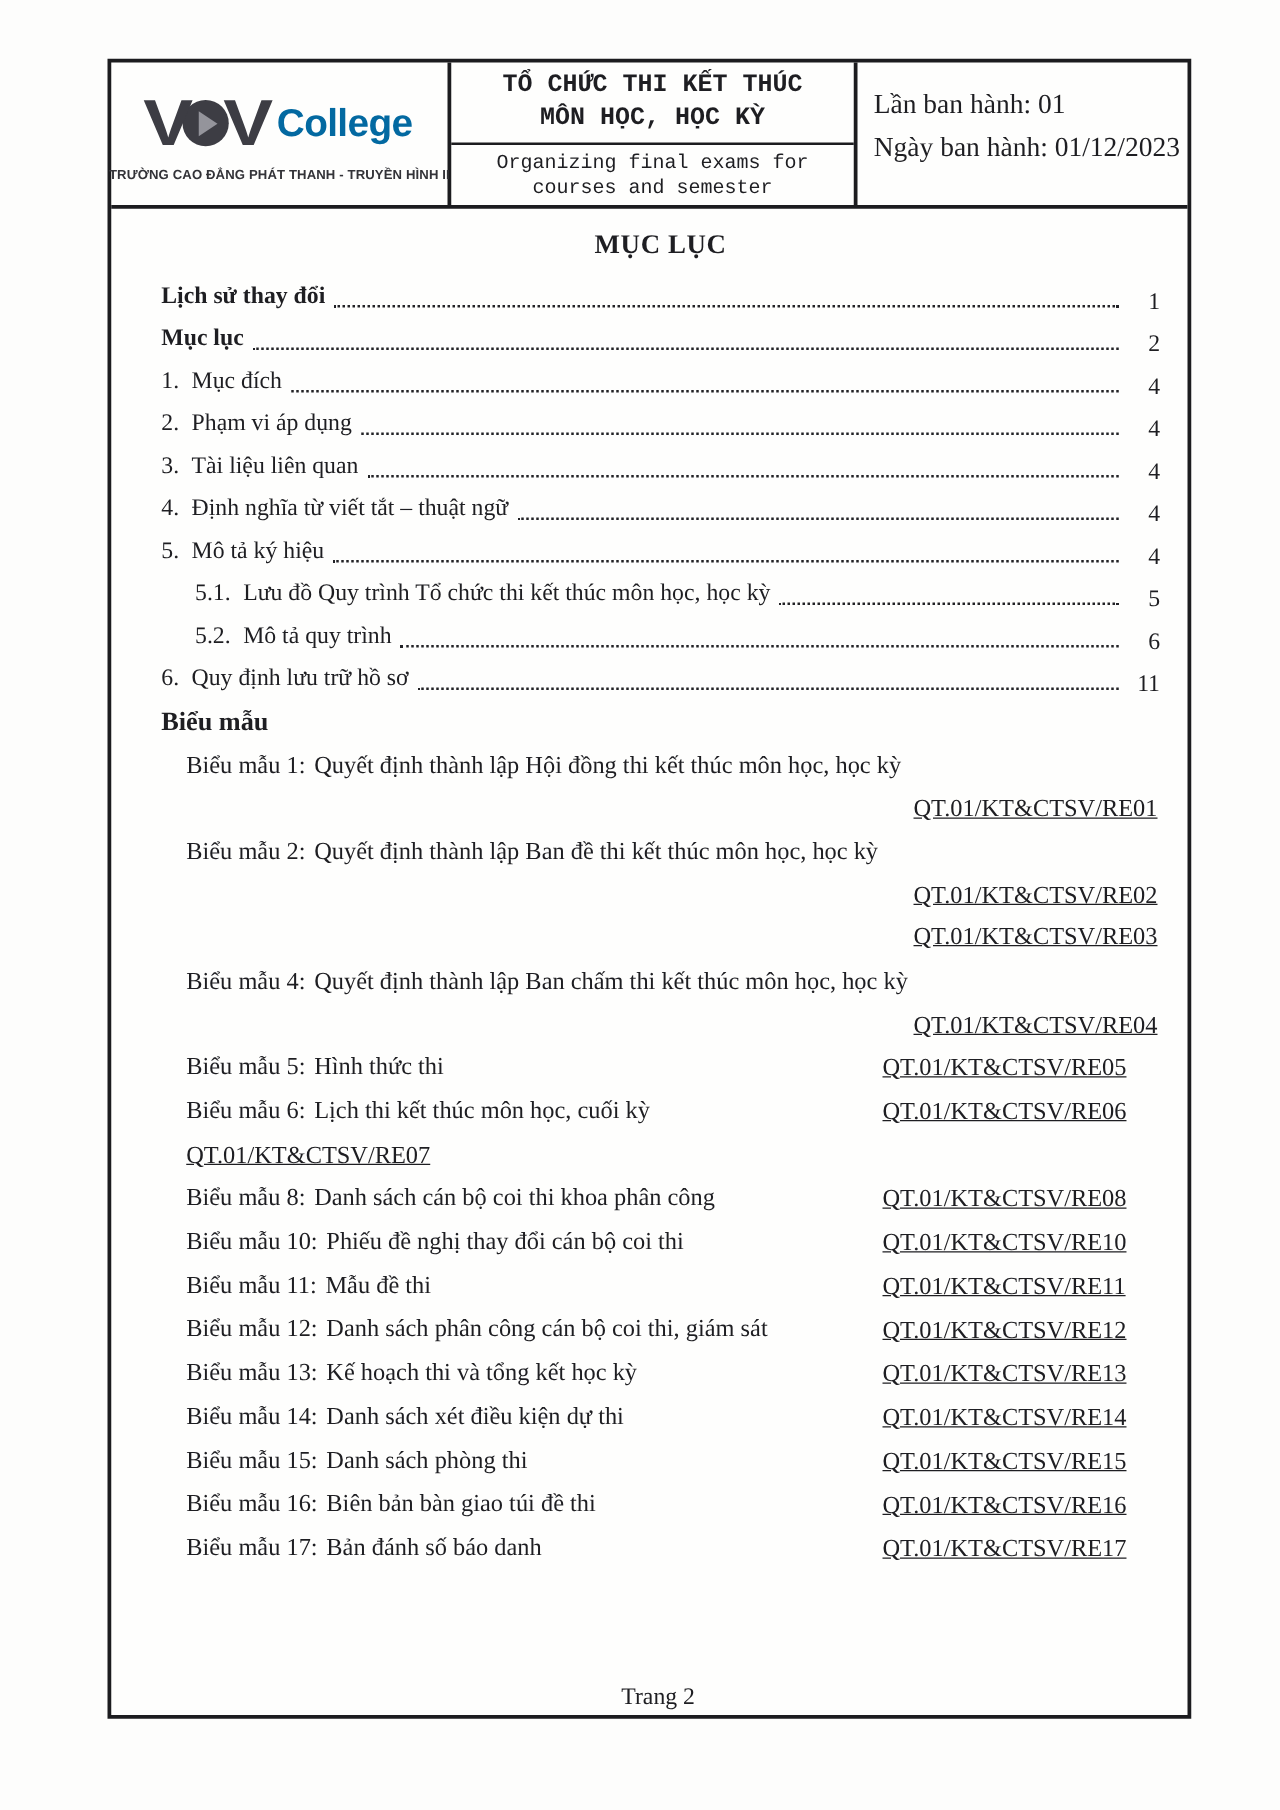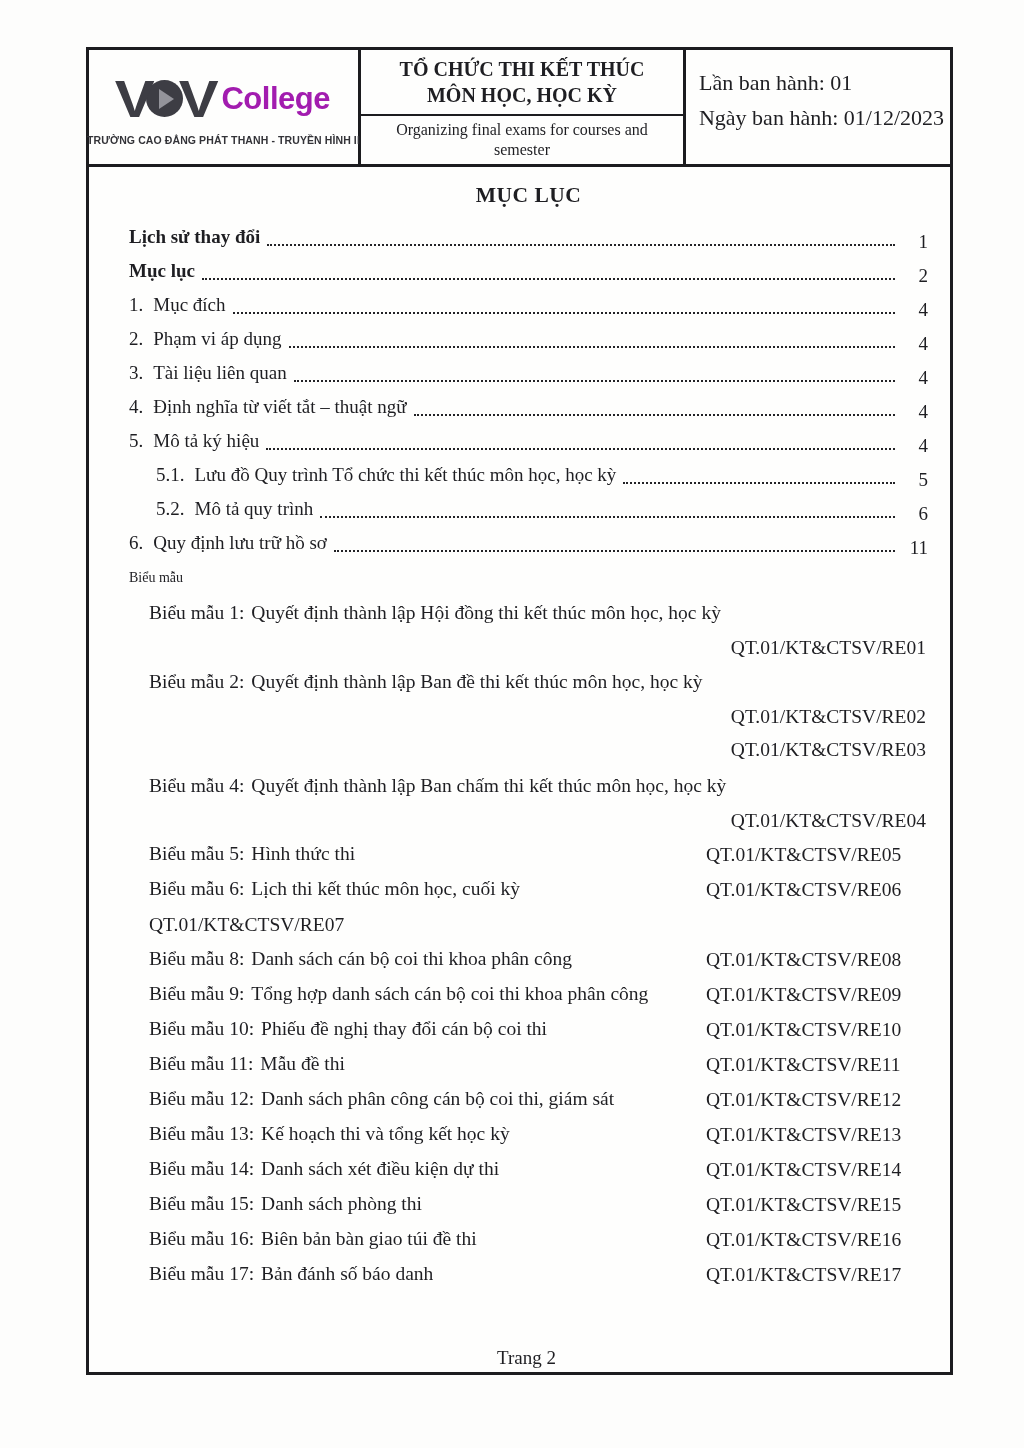--- a/index.html
+++ b/index.html
@@ -37,31 +37,31 @@
     display:flex; align-items:center; justify-content:center;
   }
   .play-tri {
     width:0; height:0; margin-left:5px;
     border-left:15px solid #94949b;
     border-top:10px solid transparent;
     border-bottom:10px solid transparent;
   }
   .vov-college {
     font-family:"Liberation Sans", sans-serif;
-    font-weight:bold; font-size:31px; color:#a21caf;
+    font-weight:bold; font-size:31px; color:#0369a1;
     margin-left:10px; letter-spacing:-0.5px;
   }
   .logo-school {
     font-family:"Liberation Sans", sans-serif;
     font-weight:bold; font-size:10.5px; color:#333338;
     margin-top:9px; white-space:nowrap; letter-spacing:0.1px;
   }
   .hdr-title {
     width:338px; border-right:3px solid #1c1c1f;
-    display:flex; flex-direction:column;
+    display:flex; flex-direction:column;font-family:Liberation Mono, monospace;
   }
   .hdr-title-vi {
     flex:0 0 66px; border-bottom:2px solid #1c1c1f;
     display:flex; align-items:center; justify-content:center; text-align:center;
     font-weight:bold; font-size:20px; line-height:1.3;
     padding:0 18px;
   }
   .hdr-title-en {
     flex:1; display:flex; align-items:center; justify-content:center; text-align:center;
     font-size:16px; line-height:1.25; padding:0 8px;
@@ -78,25 +78,25 @@
   .toc-row.indent { padding-left:27px; }
   .toc-row.bold .toc-num, .toc-row.bold .toc-label { font-weight:bold; }
   .toc-num { margin-right:10px; }
   .toc-num:empty { display:none; margin:0; }
   .leader {
     flex:1; align-self:flex-end;
     border-bottom:2.5px dotted #222226;
     margin:0 5px 8px 7px; min-width:20px;
   }
   .toc-page { flex:0 0 28px; text-align:right; transform:translateY(5px); }
-  .forms-heading { font-weight:normal; font-size:14px; height:35px; line-height:35px; }
+  .forms-heading { font-weight:bold; font-size:21px; height:35px; line-height:35px; }
   .form-row { display:flex; align-items:center; min-height:35px; font-size:19.5px;margin-left:20px; }
   .form-label { flex:1 1 auto; line-height:1.25; padding-right:6px; }
   .form-prefix { margin-right:7px; }
-  .form-code { flex:0 0 222px; }
+  .form-code { flex:0 0 222px;text-decoration:underline; }
   .form-row.block { display:block; padding-right:0; }
   .form-row.block .form-label { display:block; line-height:36px; padding-right:0; }
   .form-row.block .form-code { display:block; text-align:right; line-height:33px; padding-right:2px; }
   .page-footer {
     position:absolute; left:14px; right:0; bottom:3px;
     text-align:center; font-size:19px;
   }
 </style>
 </head>
 <body>
@@ -248,26 +248,20 @@
           <div class="form-code">QT.01/KT&amp;CTSV/RE07</div>
         </div>
 
         <div class="form-row">
           <div class="form-label">
             <span class="form-prefix">Biểu mẫu 8:</span><span class="form-title">Danh sách cán bộ coi thi khoa phân công</span>
           </div>
           <div class="form-code">QT.01/KT&amp;CTSV/RE08</div>
         </div>
 
-        <div class="form-row">
-          <div class="form-label">
-            <span class="form-prefix">Biểu mẫu 9:</span><span class="form-title">Tổng hợp danh sách cán bộ coi thi khoa phân công</span>
-          </div>
-          <div class="form-code">QT.01/KT&amp;CTSV/RE09</div>
-        </div>
 
         <div class="form-row">
           <div class="form-label">
             <span class="form-prefix">Biểu mẫu 10:</span><span class="form-title">Phiếu đề nghị thay đổi cán bộ coi thi</span>
           </div>
           <div class="form-code">QT.01/KT&amp;CTSV/RE10</div>
         </div>
 
         <div class="form-row">
           <div class="form-label">

